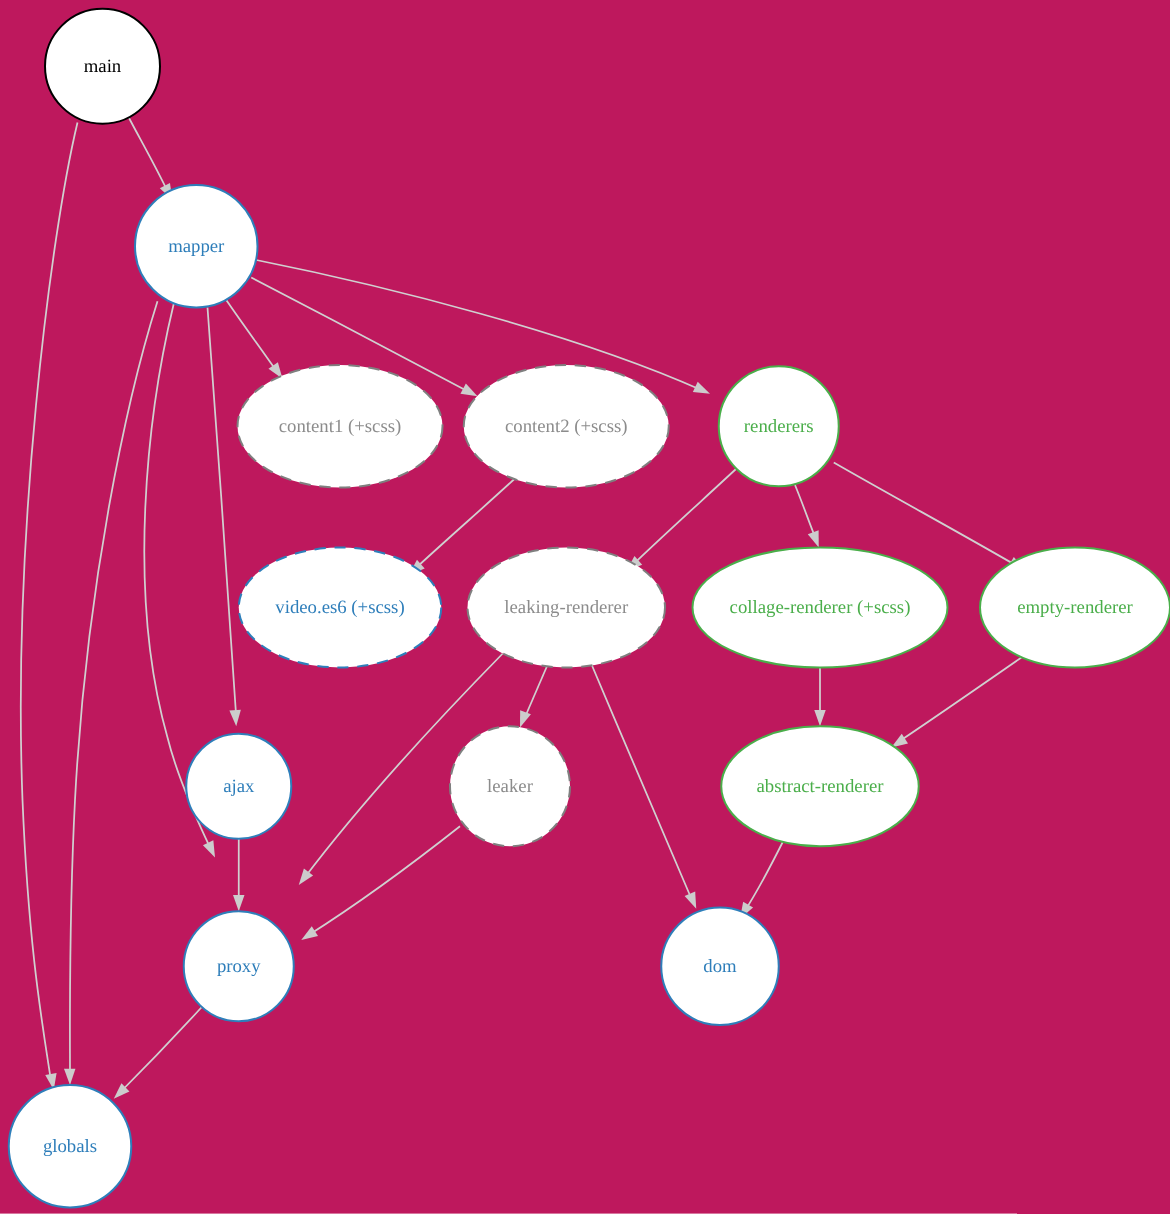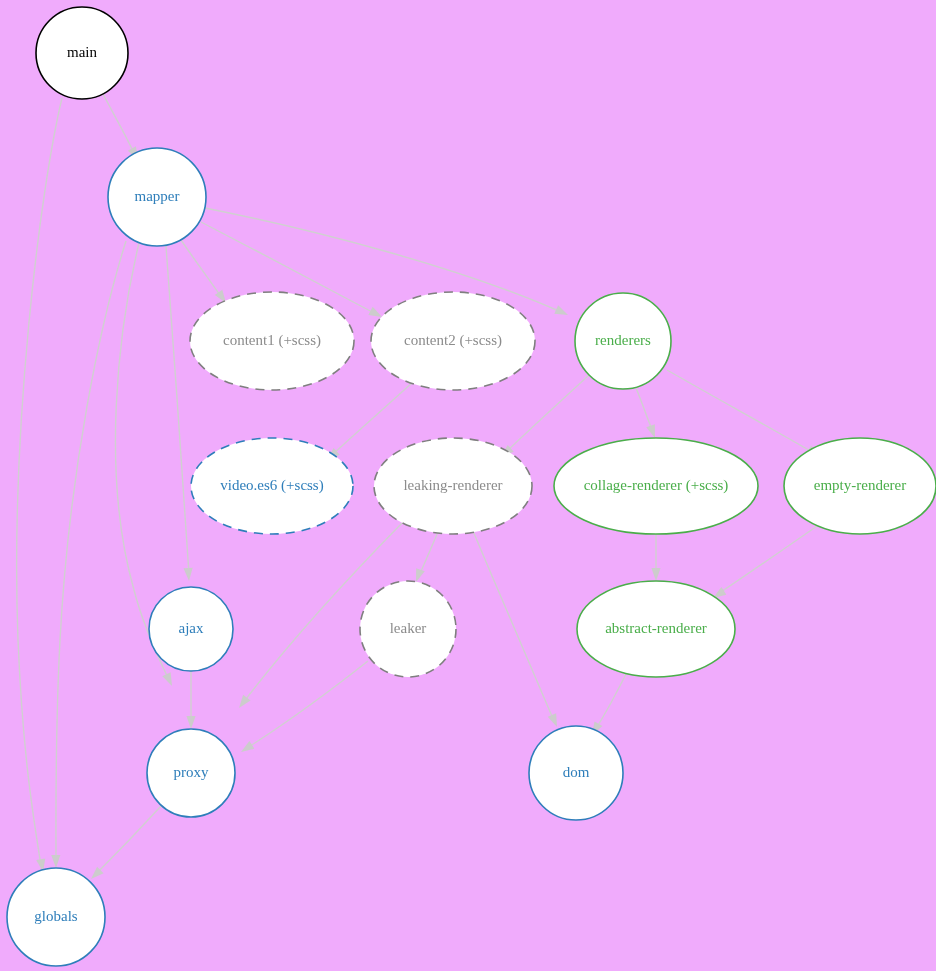--- a/index.html
+++ b/index.html
@@ -4,21 +4,21 @@
 <style>
   html, body {
     margin: 0;
     padding: 0;
     background: #ffffff;
   }
   #graph-root {
     position: relative;
     width: 936px;
     height: 971px;
-    background: #f0abfc;
+    background: #be185d;
     font-family: "Liberation Serif", "DejaVu Serif", serif;
     overflow: hidden;
   }
   svg#dep-graph {
     display: block;
     width: 936px;
     height: 971px;
   }
   .node-shape {
     fill: #ffffff;

